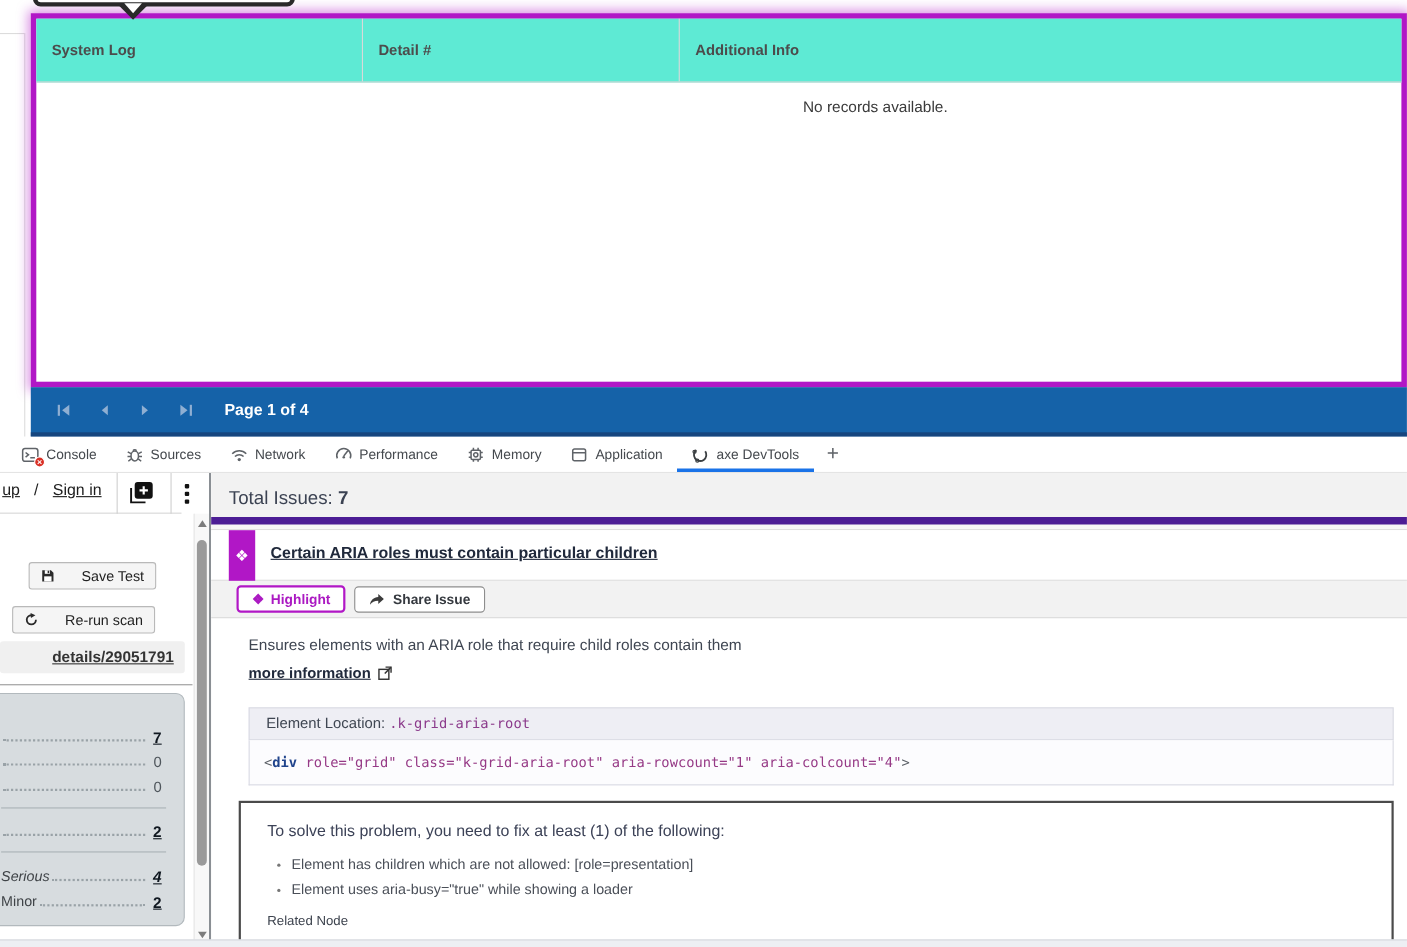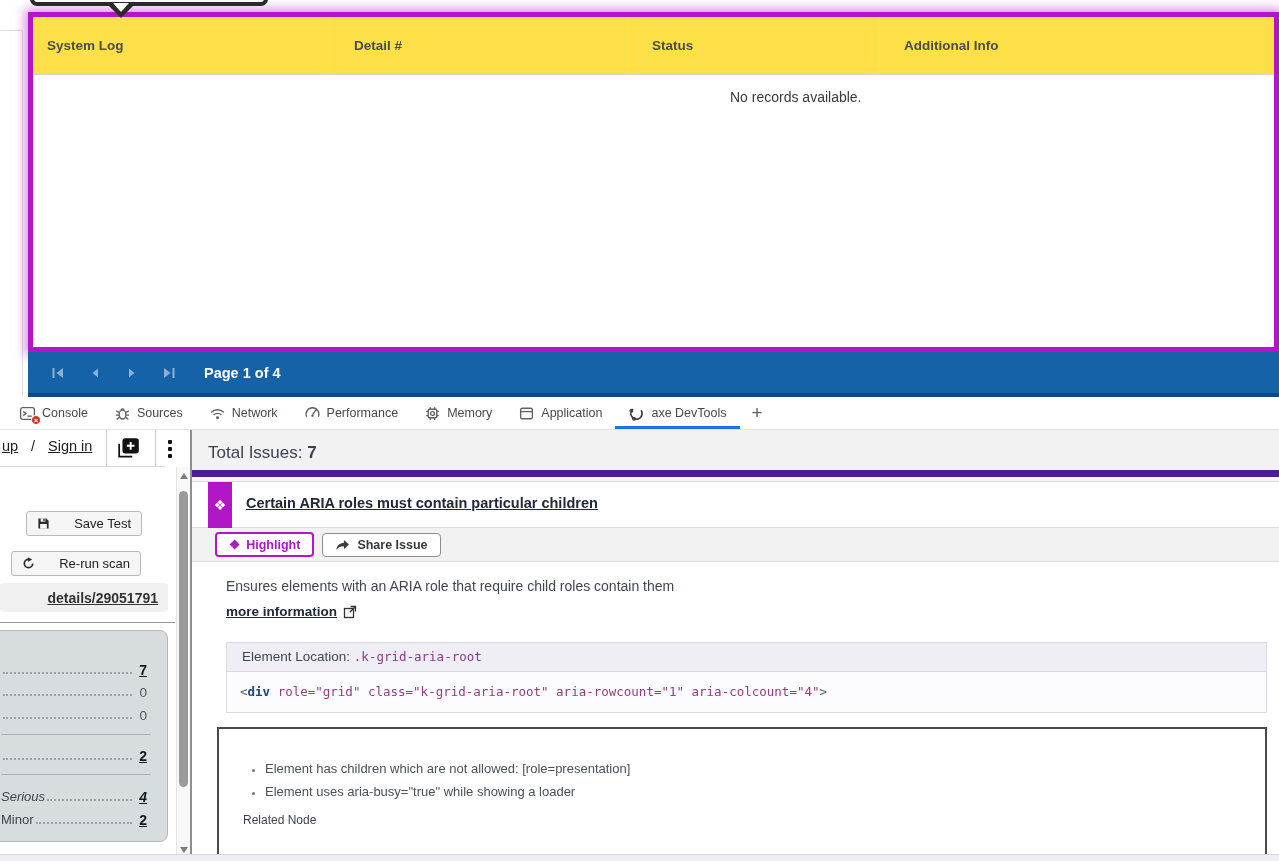--- a/index.html
+++ b/index.html
@@ -14,21 +14,21 @@
 
   .axe-tooltip { position:absolute; left:30px; top:-34px; width:238px; height:40px;
     background:#fff; border:4px solid #2a2a2a; border-radius:7px; z-index:6; }
   .tooltip-caret-outer { position:absolute; left:108px; top:5px; width:0; height:0; z-index:7;
     border-left:13px solid transparent; border-right:13px solid transparent; border-top:13px solid #2a2a2a; }
   .tooltip-caret-inner { position:absolute; left:113px; top:3px; width:0; height:0; z-index:8;
     border-left:8px solid transparent; border-right:8px solid transparent; border-top:9px solid #ffffff; }
 
   .gridbox { position:absolute; left:28px; top:12px; width:1251px; height:340px; background:#fff;
     border:5px solid #b117c6; box-shadow:0 0 10px 3px rgba(177,23,198,.5); }
-  .gridhead { display:flex; height:58px; background:#fde047; border-bottom:1px solid #d4d4d4;gap:10px; }
+  .gridhead { display:flex; height:58px; background:#5eead4; border-bottom:1px solid #d4d4d4; }
   .gridhead .col { line-height:57px; padding-left:14px; font-size:13.5px; font-weight:bold; color:#4c4c4c;
     border-right:1px solid #d9d9d9; overflow:hidden; white-space:nowrap; }
   .col1 { width:297px; } .col2 { width:288px; } .col3 { width:242px; } .col4 { flex:1; border-right:none !important; }
   .norec { position:absolute; left:697px; top:72px; font-size:14px; color:#3a3a3a; }
 
   .pagerbar { position:absolute; left:28px; top:352px; width:1251px; height:45px; background:#1562a8;
     border-bottom:4px solid #16457e; display:flex; align-items:center; padding-left:22px; }
   .pager-btn { width:16px; height:16px; margin-right:21px; display:inline-flex; align-items:center; justify-content:center; }
   .pager-label { color:#fff; font-weight:bold; font-size:14.5px; margin-left:6px; }
 
@@ -137,21 +137,20 @@
     <div class="corner-vline"></div>
 
     <div class="axe-tooltip"></div>
     <div class="tooltip-caret-outer"></div>
     <div class="tooltip-caret-inner"></div>
 
     <div class="gridbox">
       <div class="gridhead">
         <div class="col col1">System Log</div>
         <div class="col col2">Detail #</div>
-        <div class="col col3">Status</div>
         <div class="col col4">Additional Info</div>
       </div>
       <div class="norec">No records available.</div>
     </div>
 
     <div class="pagerbar">
       <span class="pager-btn">
         <svg viewBox="0 0 16 16">
             <rect x="2.5" y="3" width="2" height="10" fill="#8fafd2"></rect>
             <path d="M13 3 L6.5 8 L13 13 Z" fill="#8fafd2"></path>
@@ -375,20 +374,21 @@
       </div>
 
       <div class="elemloc-bar">
         <span>Element Location: </span><span class="elemloc-code">.k-grid-aria-root</span>
       </div>
       <div class="code-block">
         <span class="code-angle">&lt;</span><span class="code-tag">div</span><span class="code-attrs"> role="grid" class="k-grid-aria-root" aria-rowcount="1" aria-colcount="4"</span><span class="code-angle">&gt;</span>
       </div>
 
       <div class="solve-box">
+        <div class="solve-heading">To solve this problem, you need to fix at least (1) of the following:</div>
         <ul class="solve-list">
           <li>Element has children which are not allowed: [role=presentation]</li>
           <li>Element uses aria-busy="true" while showing a loader</li>
         </ul>
         <div class="related-node">Related Node</div>
       </div>
     </div>
   </div>
 
   <div id="bottomstrip"></div>

